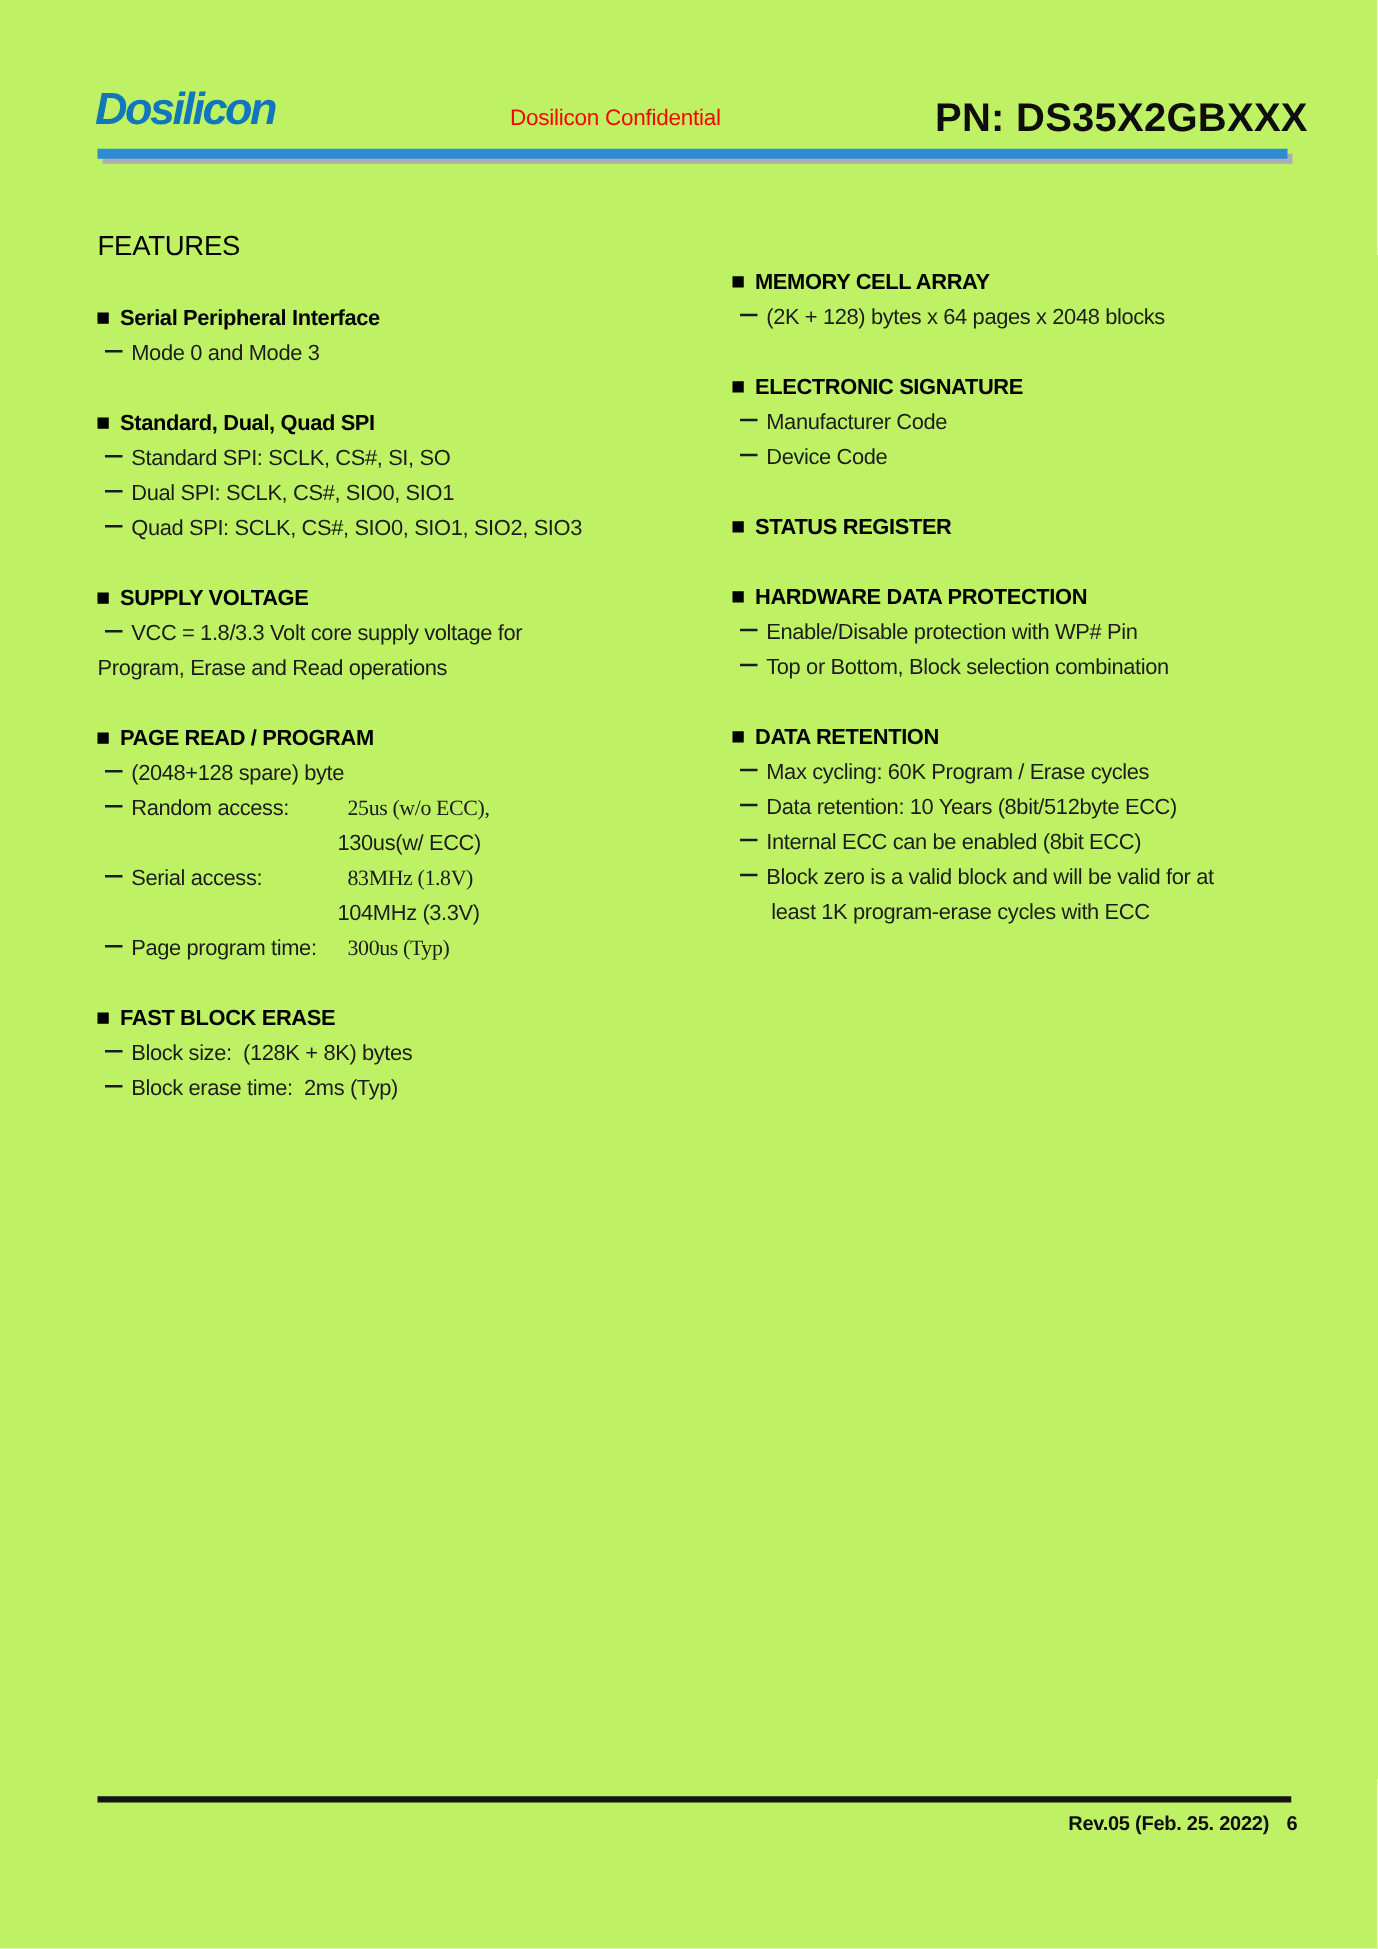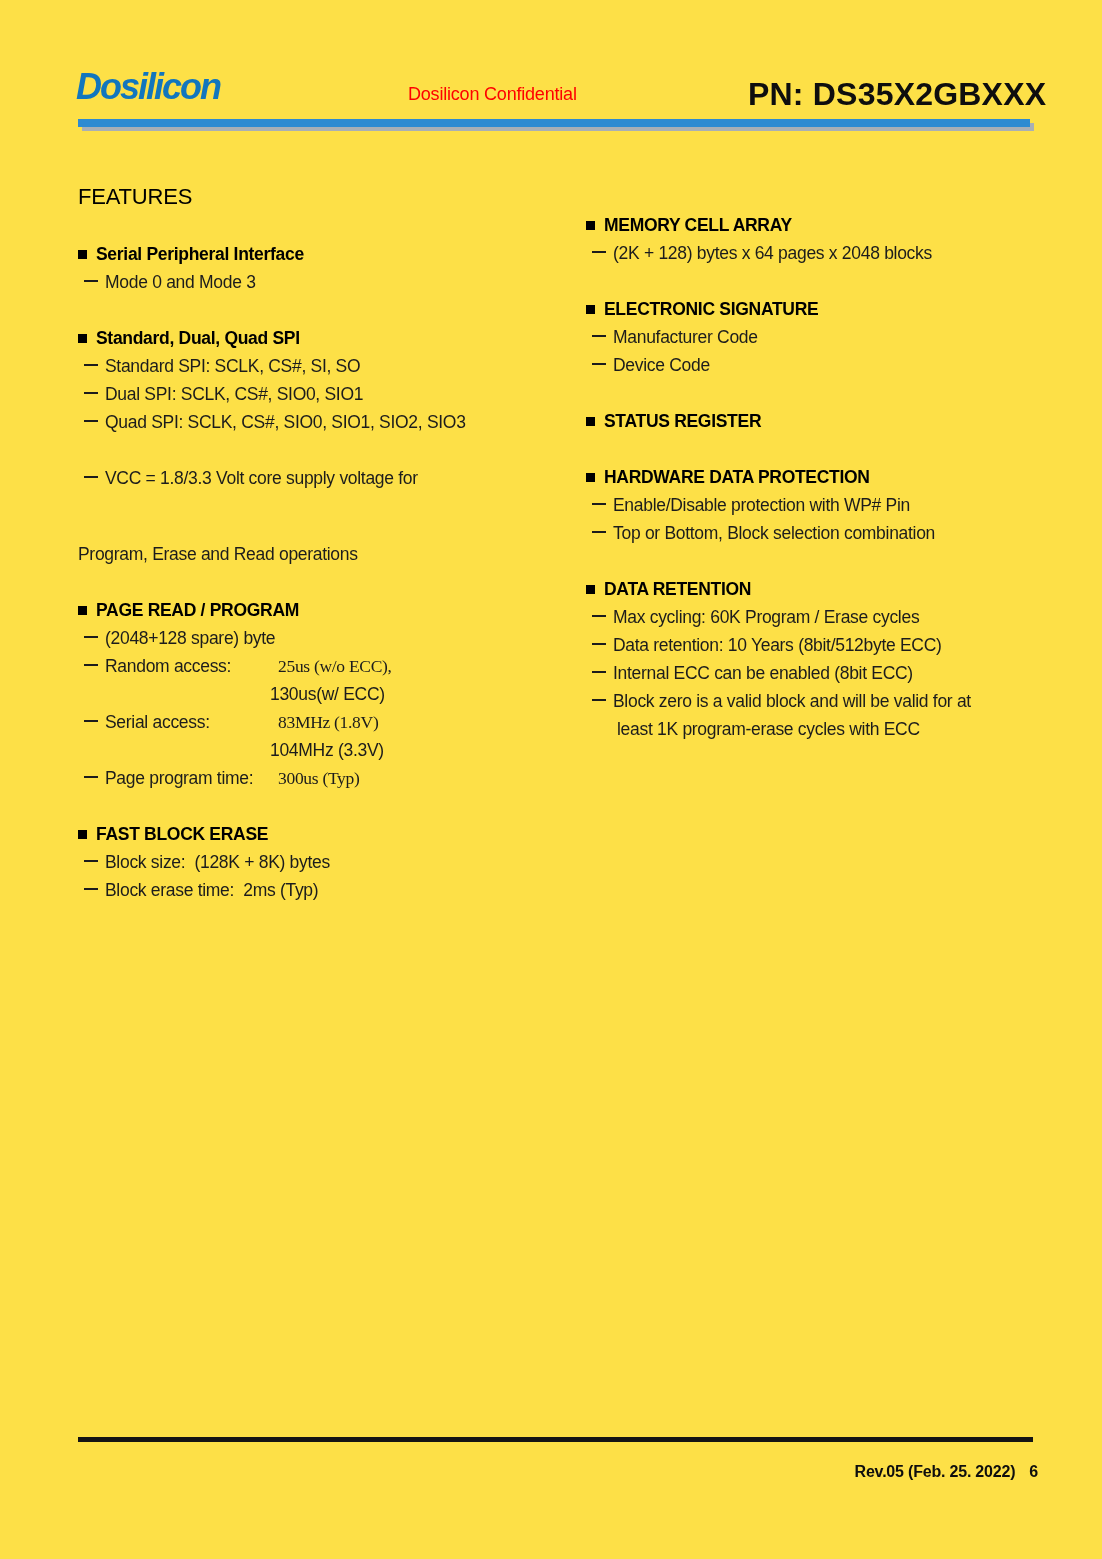--- a/index.html
+++ b/index.html
@@ -1,19 +1,19 @@
 <!DOCTYPE html>
 <html><head>
 <meta charset="utf-8">
 <style>
   html,body{margin:0;padding:0;background:#ffffff;}
   .page{
     position:relative;
     width:1102px;height:1559px;
-    background:#fde047;
+    background:#bef264;
     font-family:"Liberation Sans", sans-serif;
     color:#1c1c1c;
     overflow:hidden;
   }
   
   .logo{
     position:absolute;left:76px;top:66px;
     font-size:36px;font-weight:bold;font-style:italic;
     letter-spacing:-2px;color:#1276bd;
   }
@@ -45,38 +45,38 @@
   .sec-title{
     font-weight:bold;color:#000;line-height:28px;white-space:pre;
   }
   .sq{
     display:inline-block;width:9px;height:9px;background:#000;
     margin-right:9px;vertical-align:1px;
   }
   .line{
     position:relative;line-height:28px;padding-left:27px;
   }
-  .line.noind{padding-left:0;margin-top:48px;}
+  .line.noind{padding-left:0;}
   .line.contind{padding-left:31px;}
   .line .txt{white-space:pre;}
   .dash{
     position:absolute;left:6px;top:12px;width:14px;height:2px;background:#1c1c1c;
   }
   .kv-label{white-space:pre;text-align:right;}
   .kv-value{
     position:absolute;left:200px;top:0;white-space:pre;font-family:Liberation Serif, serif;
   }
   .line.valonly{padding-left:192px;}
   
   .footer-line{
     position:absolute;left:78px;top:1437px;width:955px;height:5px;background:#141414;
   }
   .footer-text{
     position:absolute;top:1451px;right:64px;
-    font-size:16px;font-weight:bold;color:#0e0e0e;letter-spacing:-0.2px;margin-top:12px;
+    font-size:16px;font-weight:bold;color:#0e0e0e;letter-spacing:-0.2px;
   }
   .footer-text .pageno{margin-left:14px;}
 </style>
 </head>
 <body>
 
 <div class="page">
 
   <div class="logo">Dosilicon</div>
   <div class="confidential">Dosilicon Confidential</div>
@@ -91,20 +91,21 @@
             <div class="sec-title"><span class="sq"></span><span>Serial Peripheral Interface</span></div>
             <div class="line"><span class="dash"></span><span class="txt">Mode 0 and Mode 3</span></div>
           </div>
           <div class="section">
             <div class="sec-title"><span class="sq"></span><span>Standard, Dual, Quad SPI</span></div>
             <div class="line"><span class="dash"></span><span class="txt">Standard SPI: SCLK, CS#, SI, SO</span></div>
             <div class="line"><span class="dash"></span><span class="txt">Dual SPI: SCLK, CS#, SIO0, SIO1</span></div>
             <div class="line"><span class="dash"></span><span class="txt">Quad SPI: SCLK, CS#, SIO0, SIO1, SIO2, SIO3</span></div>
           </div>
           <div class="section">
+            <div class="sec-title"><span class="sq"></span><span>SUPPLY VOLTAGE</span></div>
             <div class="line"><span class="dash"></span><span class="txt">VCC = 1.8/3.3 Volt core supply voltage for</span></div>
             <div class="line noind"><span class="txt">Program, Erase and Read operations</span></div>
           </div>
           <div class="section">
             <div class="sec-title"><span class="sq"></span><span>PAGE READ / PROGRAM</span></div>
             <div class="line"><span class="dash"></span><span class="txt">(2048+128 spare) byte</span></div>
             <div class="line"><span class="dash"></span><span class="kv-label">Random access:</span><span class="kv-value">25us (w/o ECC),</span></div>
             <div class="line valonly"><span class="txt">130us(w/ ECC)</span></div>
             <div class="line"><span class="dash"></span><span class="kv-label">Serial access:</span><span class="kv-value">83MHz (1.8V)</span></div>
             <div class="line valonly"><span class="txt">104MHz (3.3V)</span></div>

